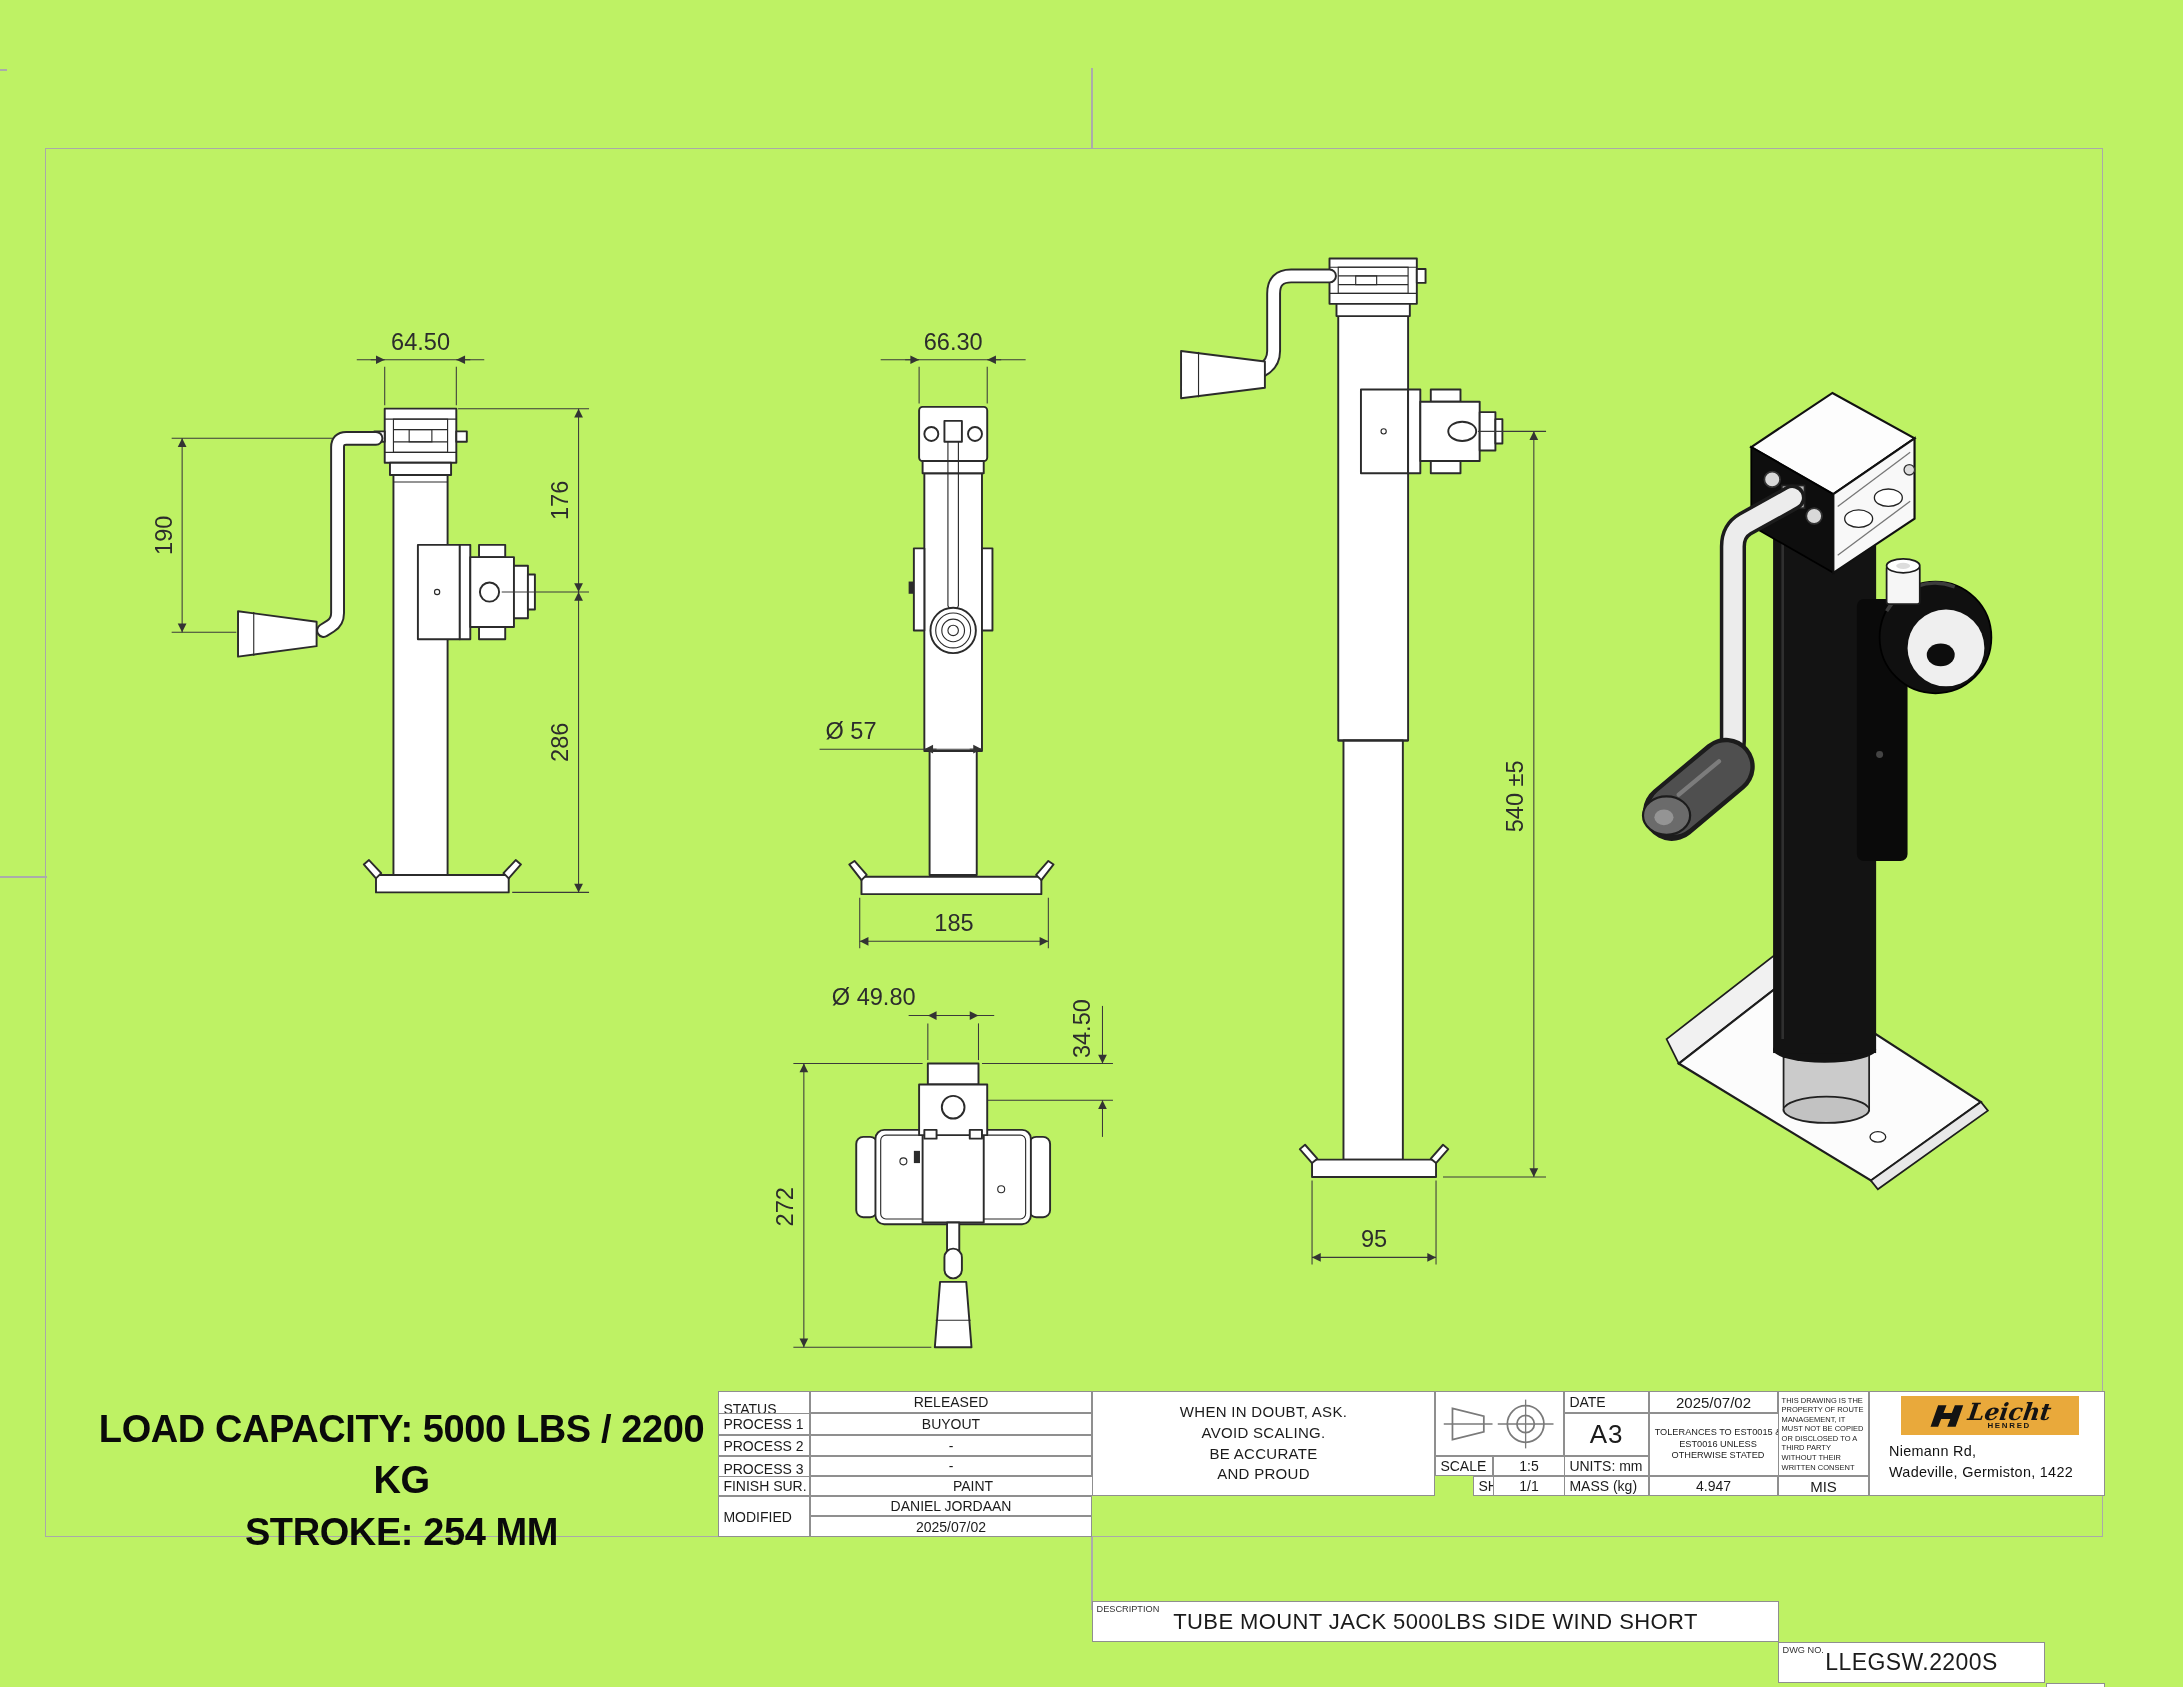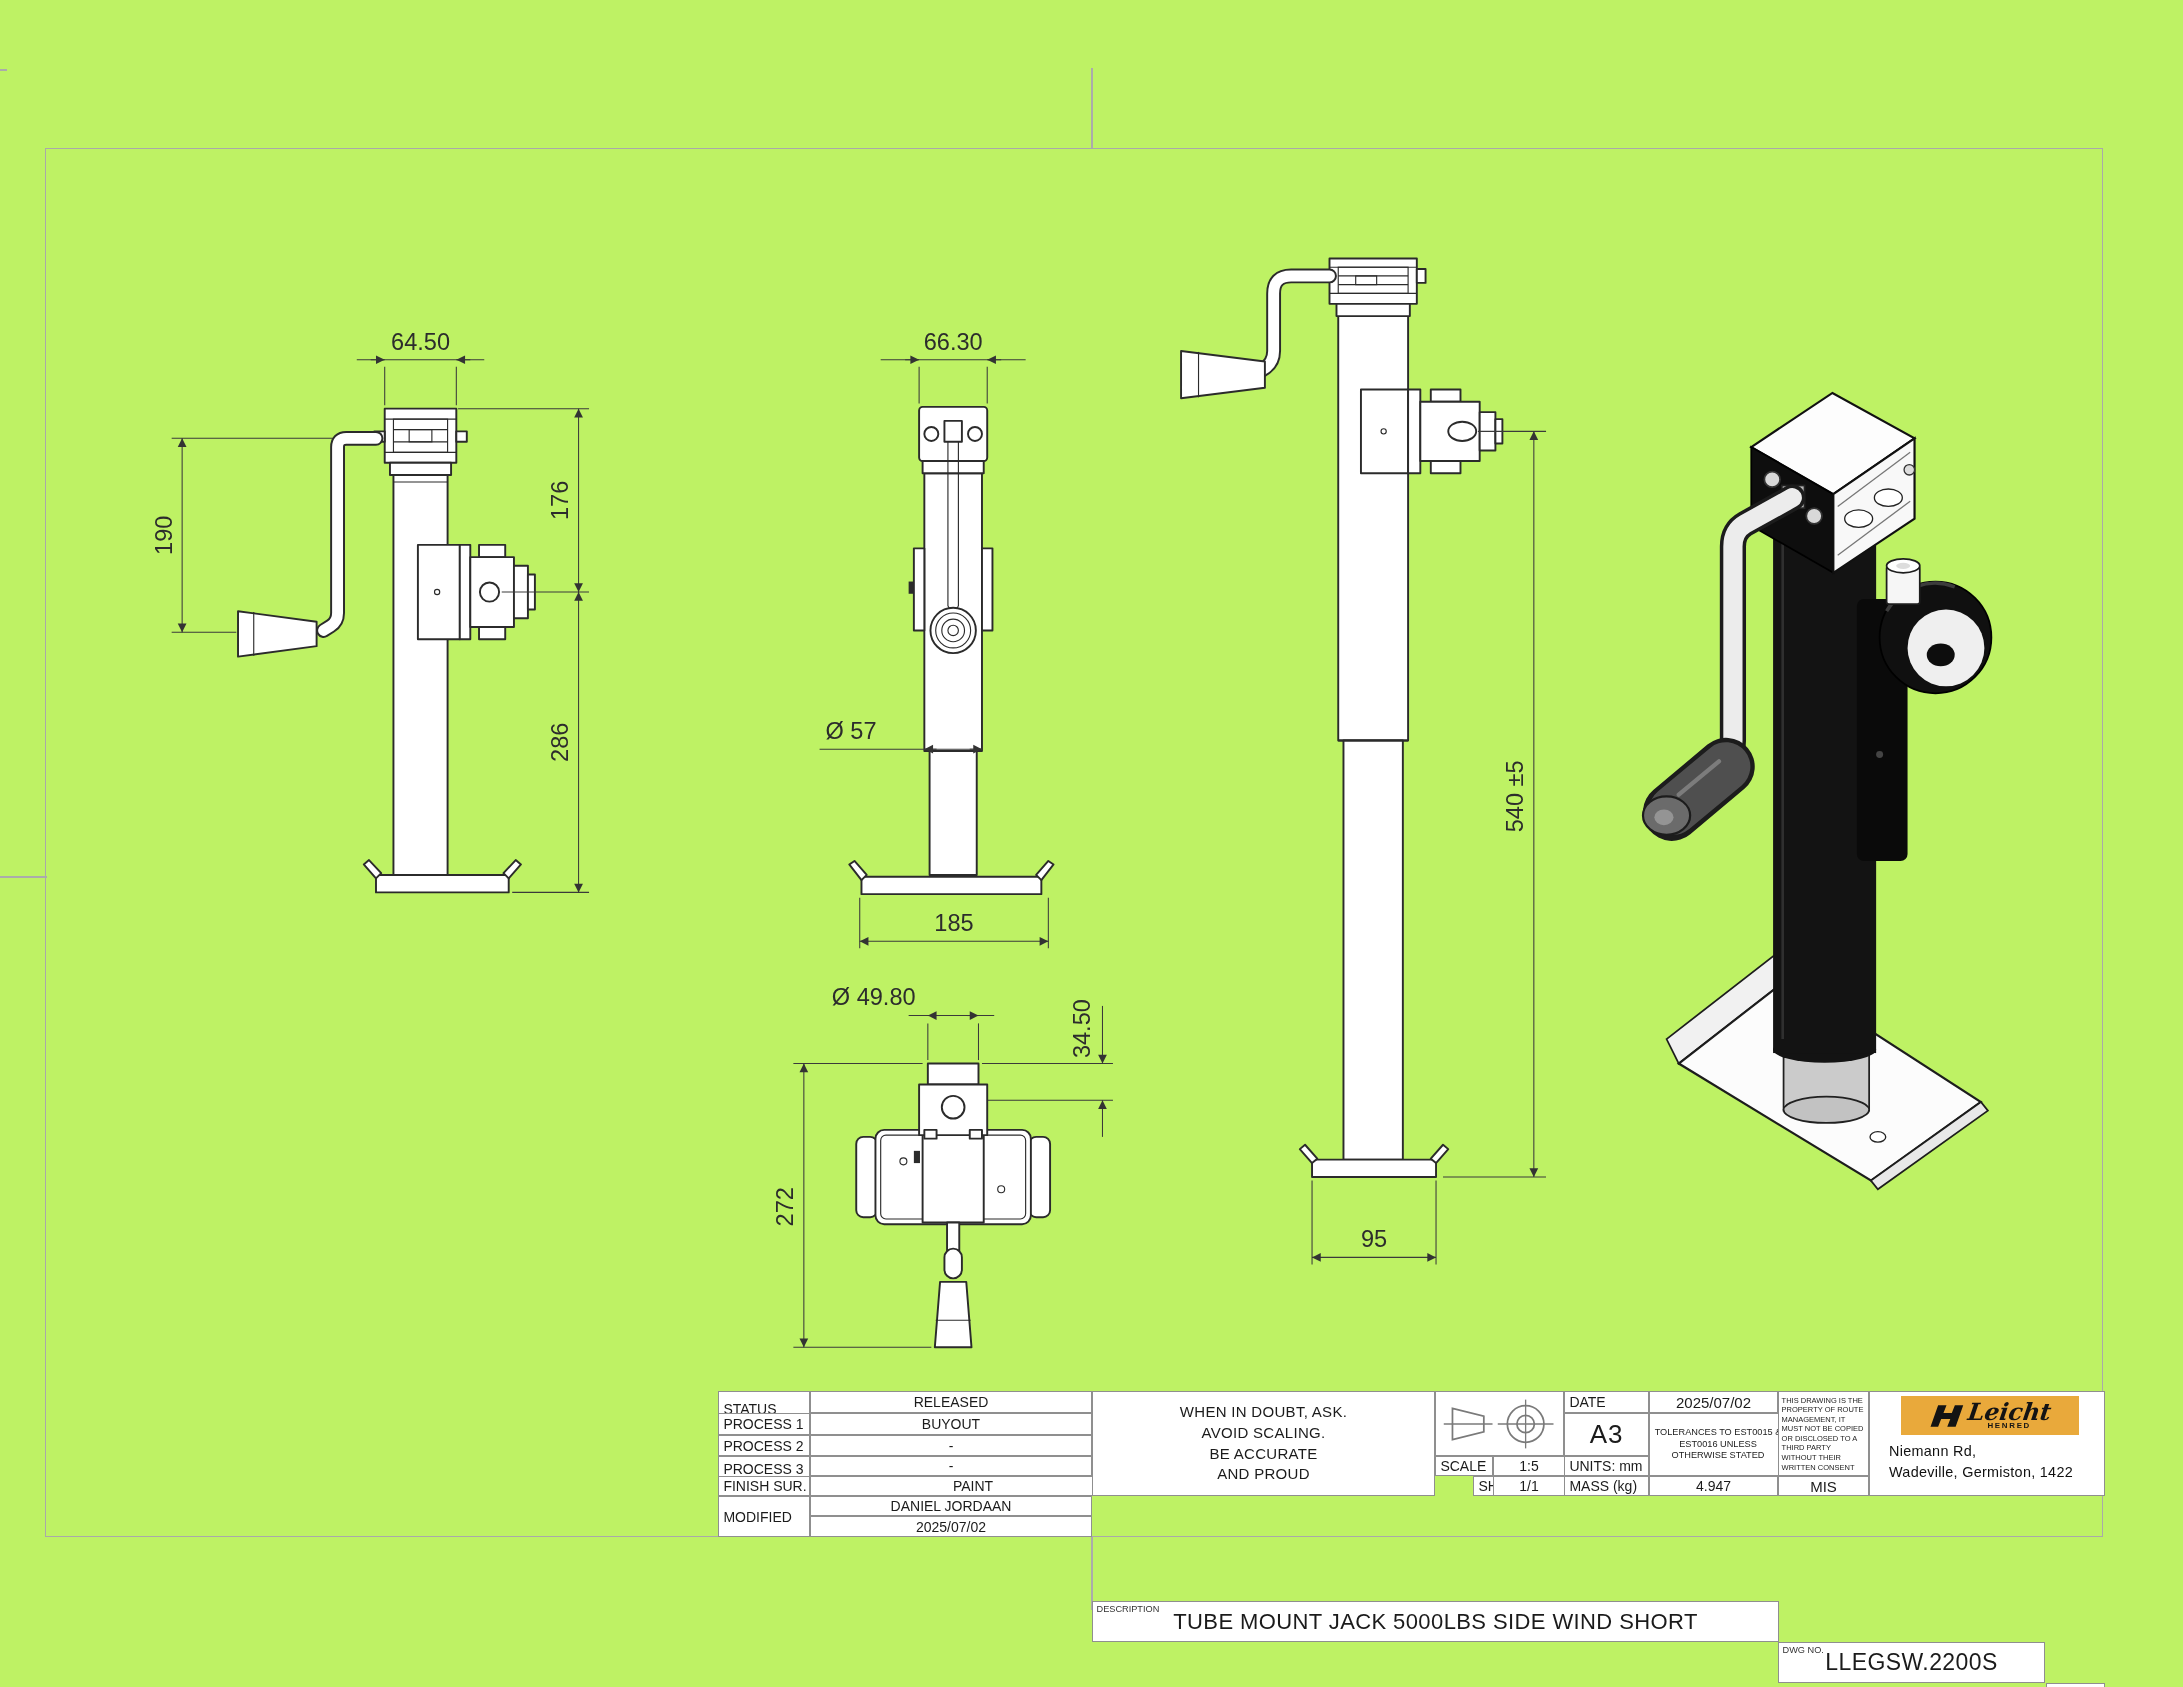--- a/index.html
+++ b/index.html
@@ -283,20 +283,24 @@
       <path d="M2052,570 L1998,600 Q1984,608 1984,626 L1984,848 Q1984,866 1970,876 L1954,888" fill="none" stroke="#1c1c1c" stroke-width="30" stroke-linecap="round"></path>
       <path d="M2052,570 L1998,600 Q1984,608 1984,626 L1984,848 Q1984,866 1970,876 L1954,888" fill="none" stroke="#ececec" stroke-width="22" stroke-linecap="round"></path>
       <line x1="1976" y1="878" x2="1914" y2="930" stroke="#1c1c1c" stroke-width="66" stroke-linecap="round"></line>
       <line x1="1976" y1="878" x2="1916" y2="928" stroke="#4f4f4f" stroke-width="56" stroke-linecap="round"></line>
       <line x1="1968" y1="872" x2="1922" y2="910" stroke="#7c7c7c" stroke-width="5" stroke-linecap="round"></line>
       <ellipse cx="1908" cy="934" rx="27" ry="22" fill="#6b6b6b" stroke="#1c1c1c" stroke-width="2.5"></ellipse>
       <ellipse cx="1905" cy="936" rx="11" ry="9" fill="#949494"></ellipse>
     </g>
   </svg>
 
+  <div id="loadnote">
+    <div>LOAD CAPACITY: 5000 LBS / 2200 KG</div>
+    <div>STROKE: 254 MM</div>
+  </div>
 
   <div id="tb">
 
     <div class="cell lab" style="left:0;top:0;width:92px;height:36px;">STATUS</div>
     <div class="cell lab" style="left:0;top:22px;width:92px;height:22px;">PROCESS 1</div>
     <div class="cell lab" style="left:0;top:44px;width:92px;height:21px;">PROCESS 2</div>
     <div class="cell lab" style="left:0;top:65px;width:92px;height:26px;">PROCESS 3</div>
     <div class="cell lab" style="left:0;top:85px;width:92px;height:20px;">FINISH SUR.</div>
     <div class="cell lab" style="left:0;top:105px;width:92px;height:41px;">MODIFIED</div>
 

